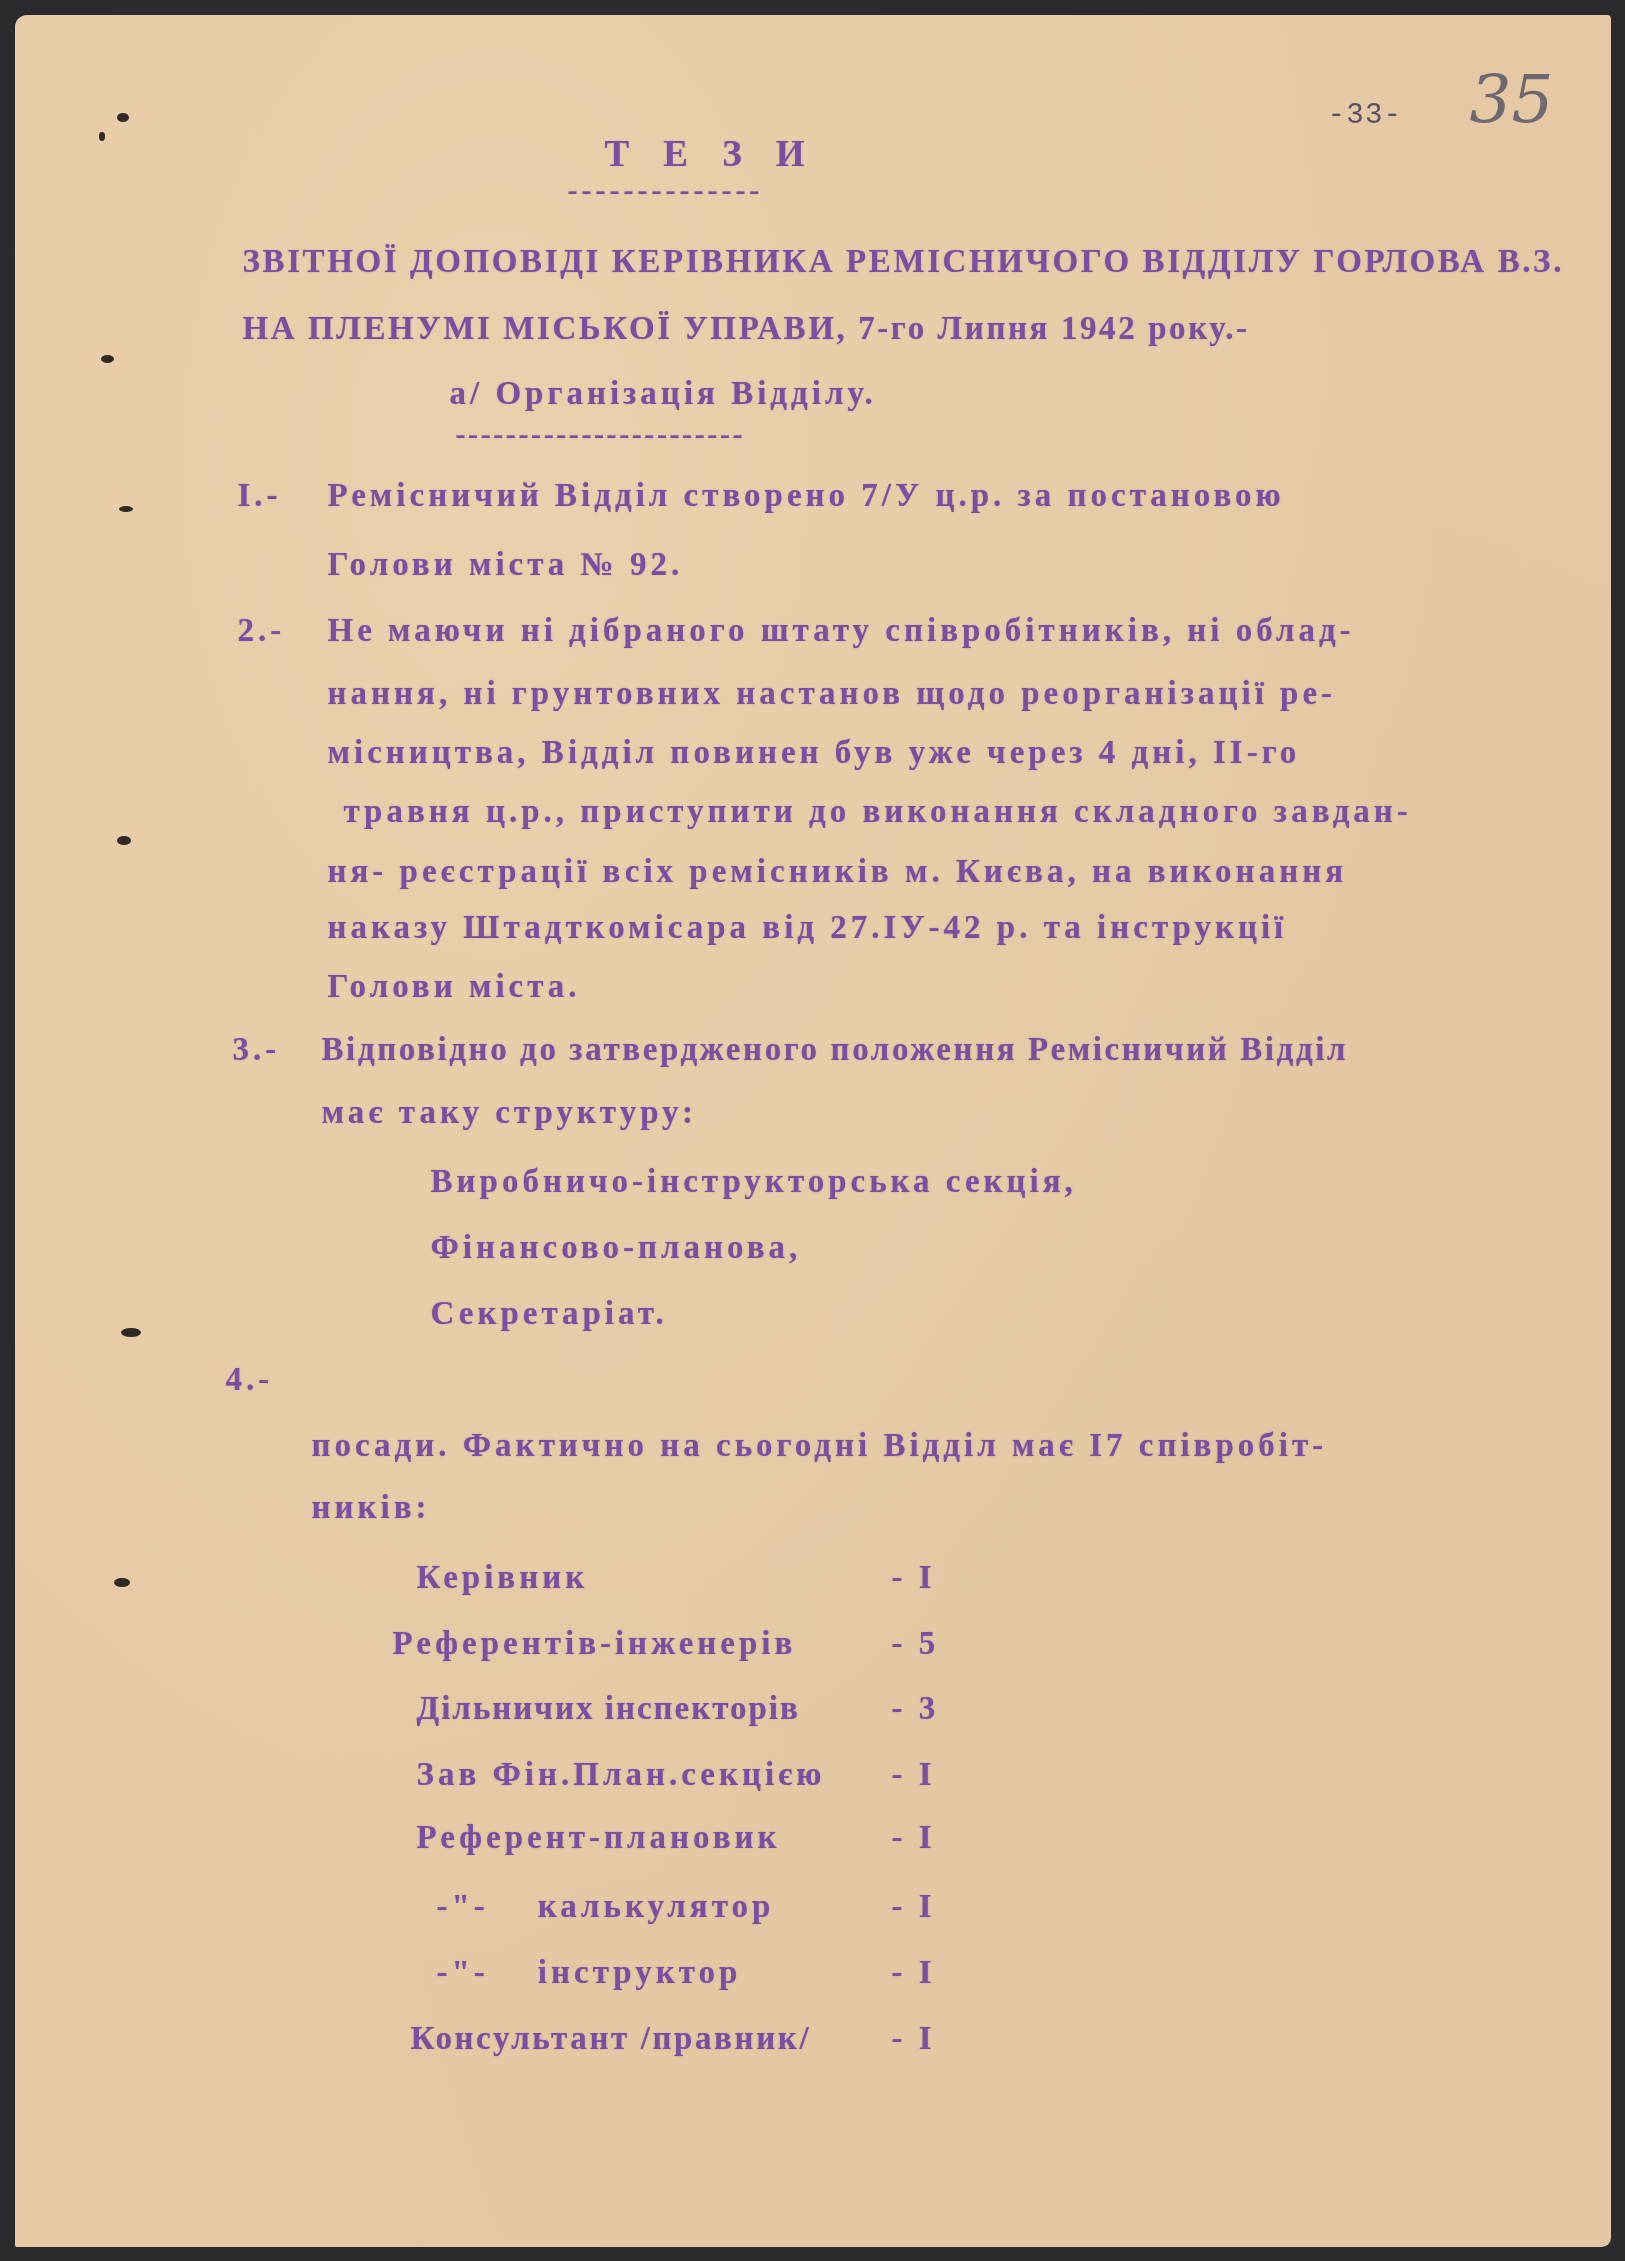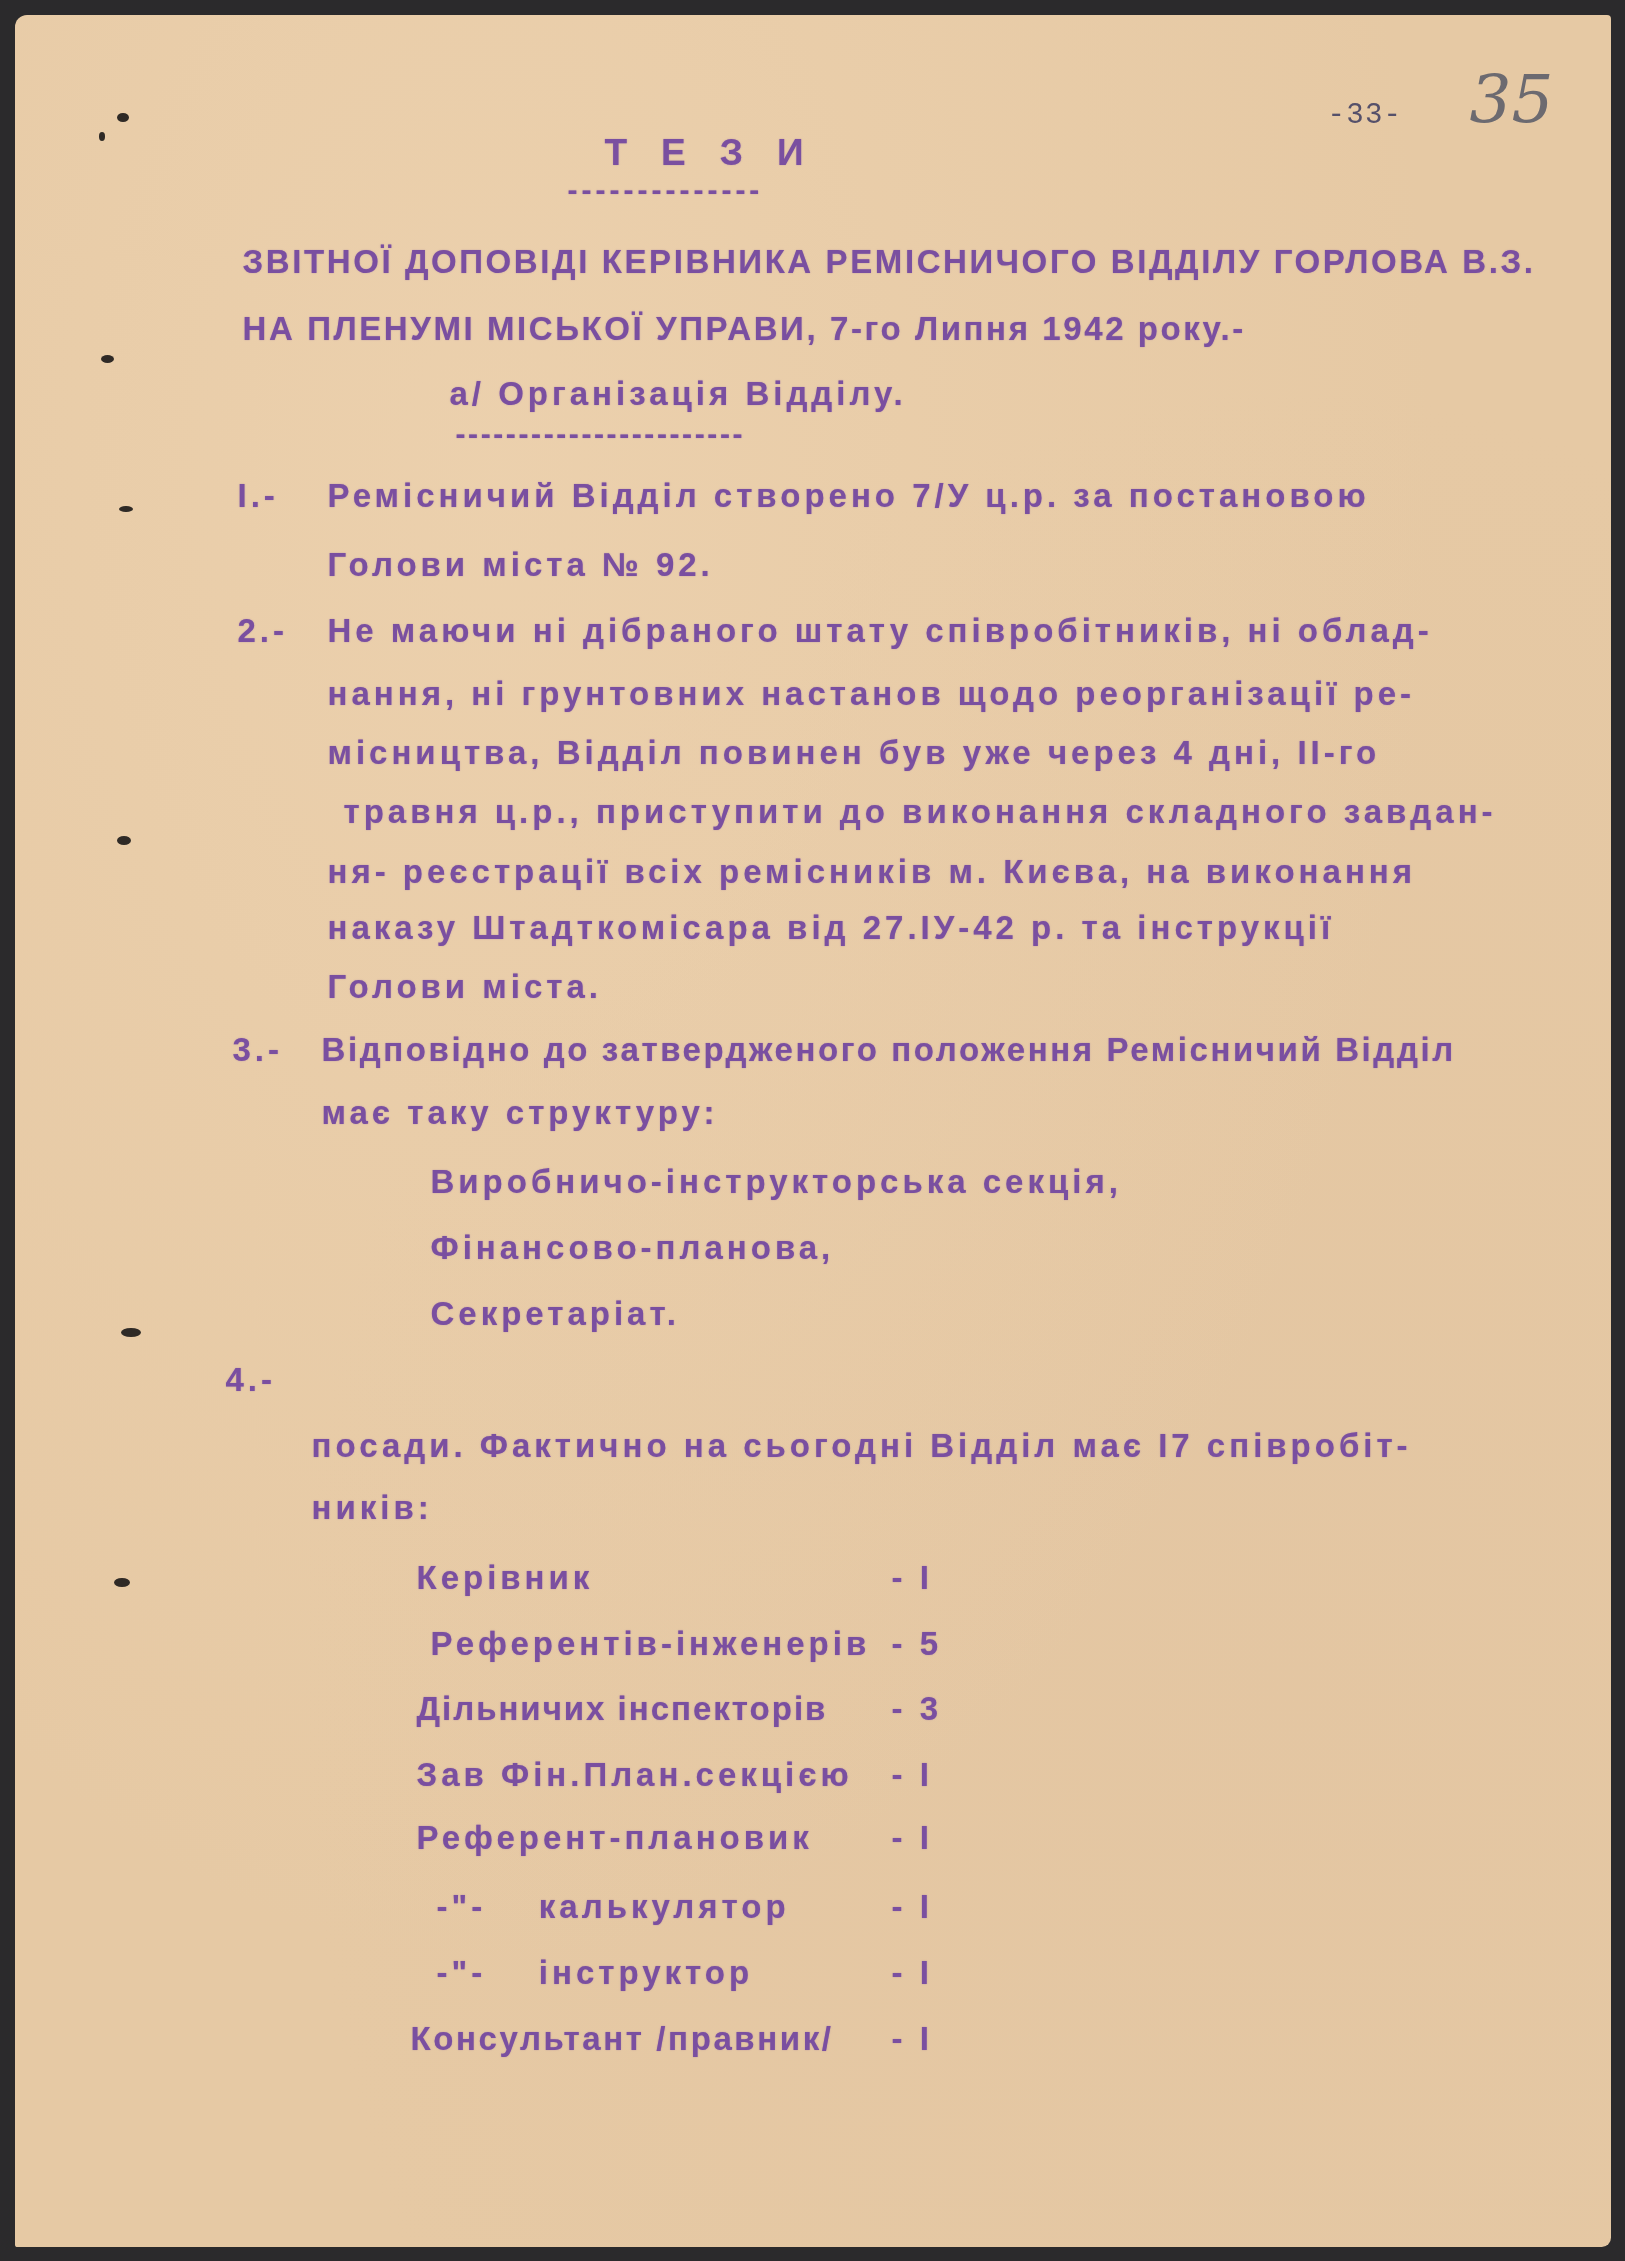--- a/index.html
+++ b/index.html
@@ -13,21 +13,21 @@
     left: 14.5px; top: 14.5px;
     width: 1596px; height: 2232px;
     background: #e6c9a4;
     background-image:
       radial-gradient(ellipse at 30% 20%, rgba(240,214,180,0.55), rgba(0,0,0,0) 60%),
       radial-gradient(ellipse at 80% 75%, rgba(225,195,160,0.5), rgba(0,0,0,0) 55%);
     border-radius: 12px 4px 9.2px 2.6px;
   }
   .typed {
     position: absolute;
-    font-family: Liberation Sans, sans-serif;
+    font-family: Liberation Serif, serif;
     color: #7a4fa0;
     white-space: pre;
     font-weight: bold;
     letter-spacing: 4px;
     text-shadow: 0 0 1.3px rgba(122,79,160,0.55);
   }
   .title { font-size: 37px; letter-spacing: 34px; }
   .h2 { font-size: 33px; letter-spacing: 2.6px; }
   .body { font-size: 33px; letter-spacing: 4px; }
   .dashes { font-size: 30px; letter-spacing: 1.3px; }
@@ -90,21 +90,21 @@
   <div class="typed body" style="left:416px;top:1214px;">Фінансово-планова,</div>
   <div class="typed body" style="left:416px;top:1280px;">Секретаріат.</div>
 
   <div class="typed body" style="left:211px;top:1346px;">4.-</div>
   <div class="typed body" style="left:297px;top:1412px;">посади. Фактично на сьогодні Відділ має I7 співробіт-</div>
   <div class="typed body" style="left:297px;top:1474px;">ників:</div>
 
   <div class="typed body" style="left:402px;top:1544px;">Керівник</div>
   <div class="typed body" style="left:877px;top:1544px;">- I</div>
 
-  <div class="typed body" style="left:416px;top:1610px;">Референтів-інженерів</div>
+  <div class="typed body" style="left:378px;top:1610px;">Референтів-інженерів</div>
   <div class="typed body" style="left:877px;top:1610px;">- 5</div>
 
   <div class="typed body" style="left:402px;top:1675px;letter-spacing:2px;">Дільничих інспекторів</div>
   <div class="typed body" style="left:877px;top:1675px;">- 3</div>
 
   <div class="typed body" style="left:402px;top:1741px;text-align:right;">Зав Фін.План.секцією</div>
   <div class="typed body" style="left:877px;top:1741px;">- I</div>
 
   <div class="typed body" style="left:402px;top:1804px;">Референт-плановик</div>
   <div class="typed body" style="left:877px;top:1804px;">- I</div>

